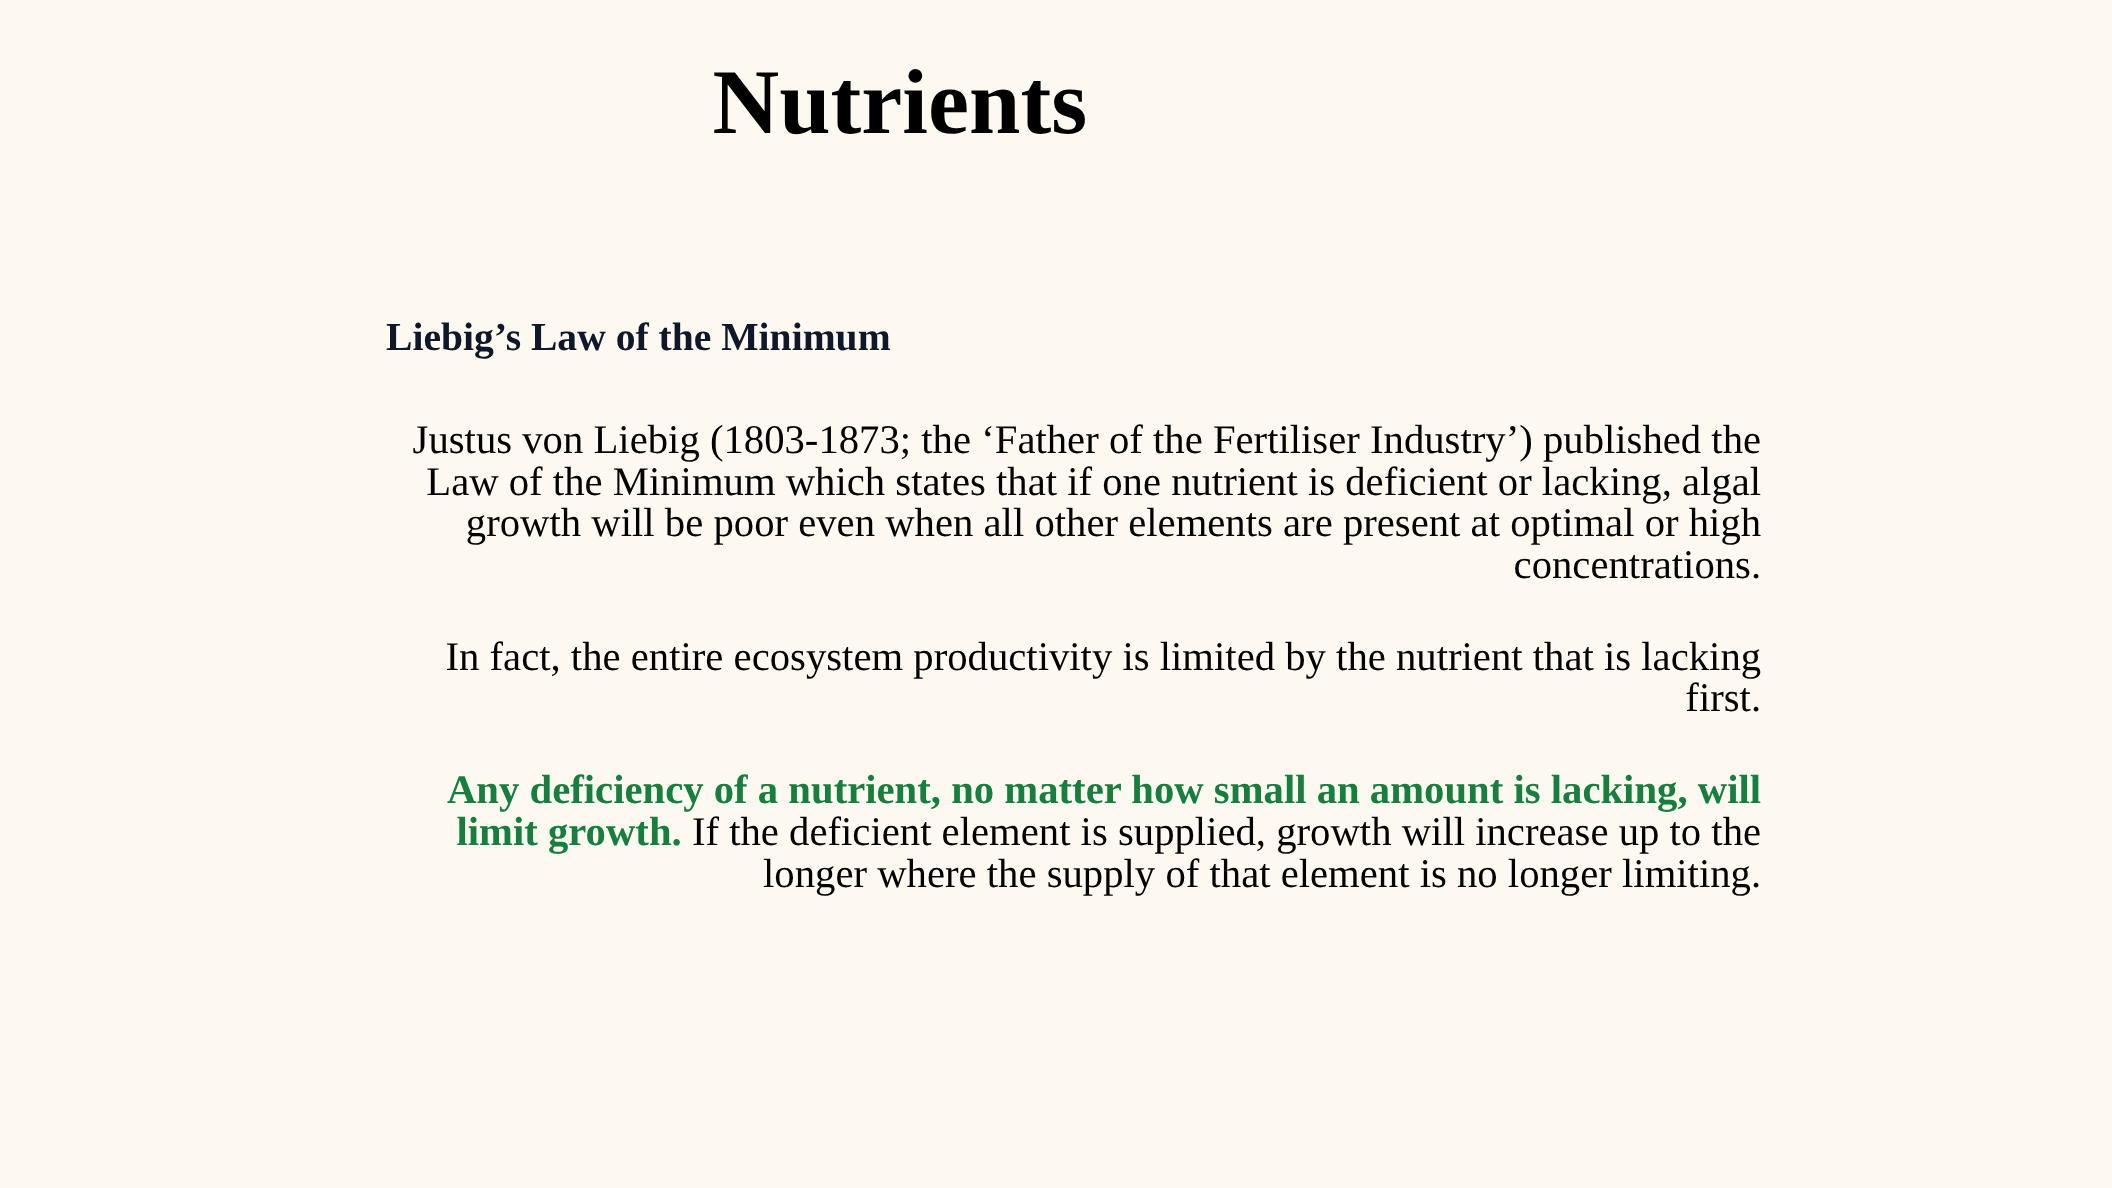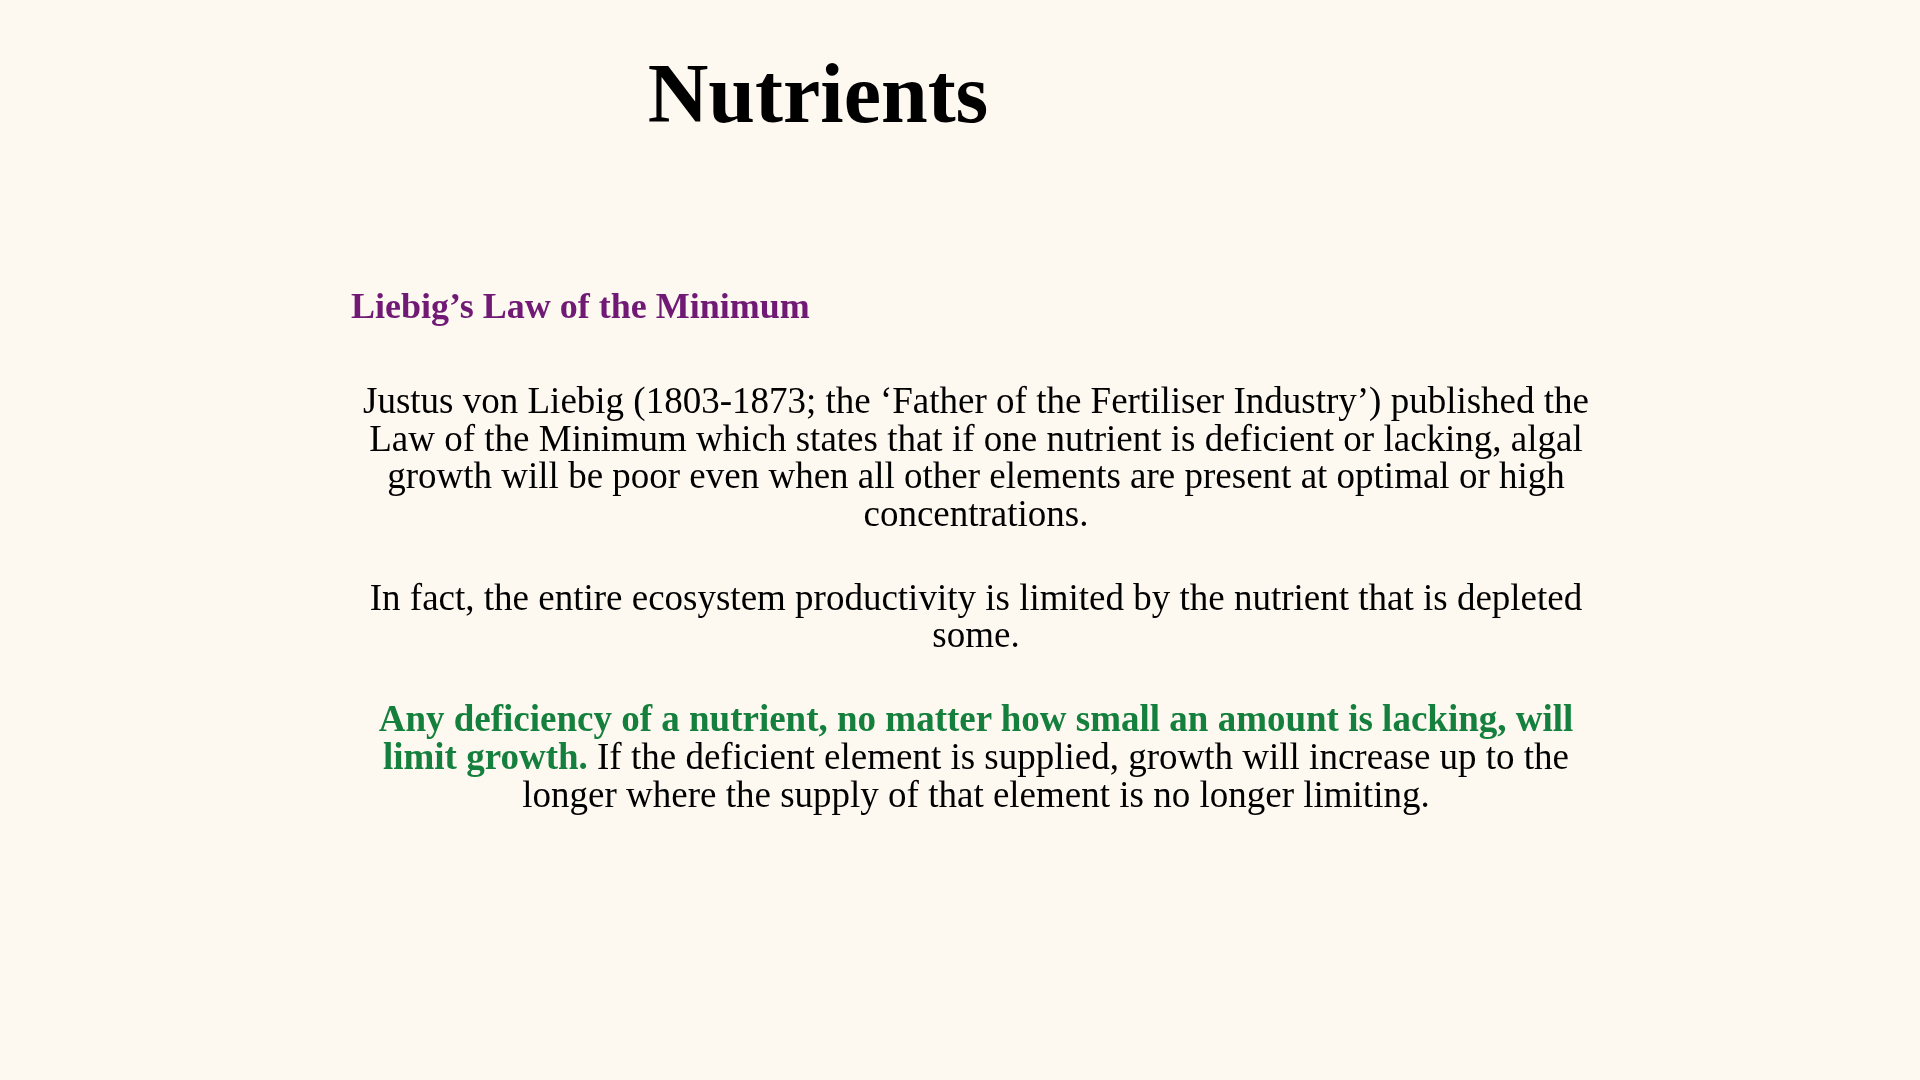--- a/index.html
+++ b/index.html
@@ -36,28 +36,28 @@
     position: absolute;
     top: 288px;
     left: 351px;
     width: 1250px;
   }
   .section-heading {
     font-size: 36px;
     font-weight: bold;
     line-height: 1.05;
     margin: 0 0 0 0;
-    color: #701a75;
+    color: #0f172a;
   }
   .para {
     font-size: 37px;
     line-height: 1.02;
     margin: 0;
     color: #000000;
-    text-align: center;
+    text-align: right;
   }
   .gap-lg { height: 56px; }
   .gap-md { height: 46px; }
   .emph-blue {
     font-weight: bold;
     color: #15803d;
   }
 </style>
 </head>
 <body>
@@ -69,21 +69,21 @@
   <div class="body-block">
 
     <div class="section-heading">Liebig’s Law of the Minimum</div>
 
     <div class="gap-lg"></div>
 
     <p class="para">Justus von Liebig (1803-1873; the ‘Father of the Fertiliser Industry’) published the Law of the Minimum which states that if one nutrient is deficient or lacking, algal growth will be poor even when all other elements are present at optimal or high concentrations.</p>
 
     <div class="gap-md"></div>
 
-    <p class="para">In fact, the entire ecosystem productivity is limited by the nutrient that is depleted some.</p>
+    <p class="para">In fact, the entire ecosystem productivity is limited by the nutrient that is lacking first.</p>
 
     <div class="gap-md"></div>
 
     <p class="para"><span class="emph-blue">Any deficiency of a nutrient, no matter how small an amount is lacking, will limit growth.</span><span> If the deficient element is supplied, growth will increase up to the longer where the supply of that element is no longer limiting.</span></p>
 
     <div class="gap-md"></div>
 
 
   </div>
 

